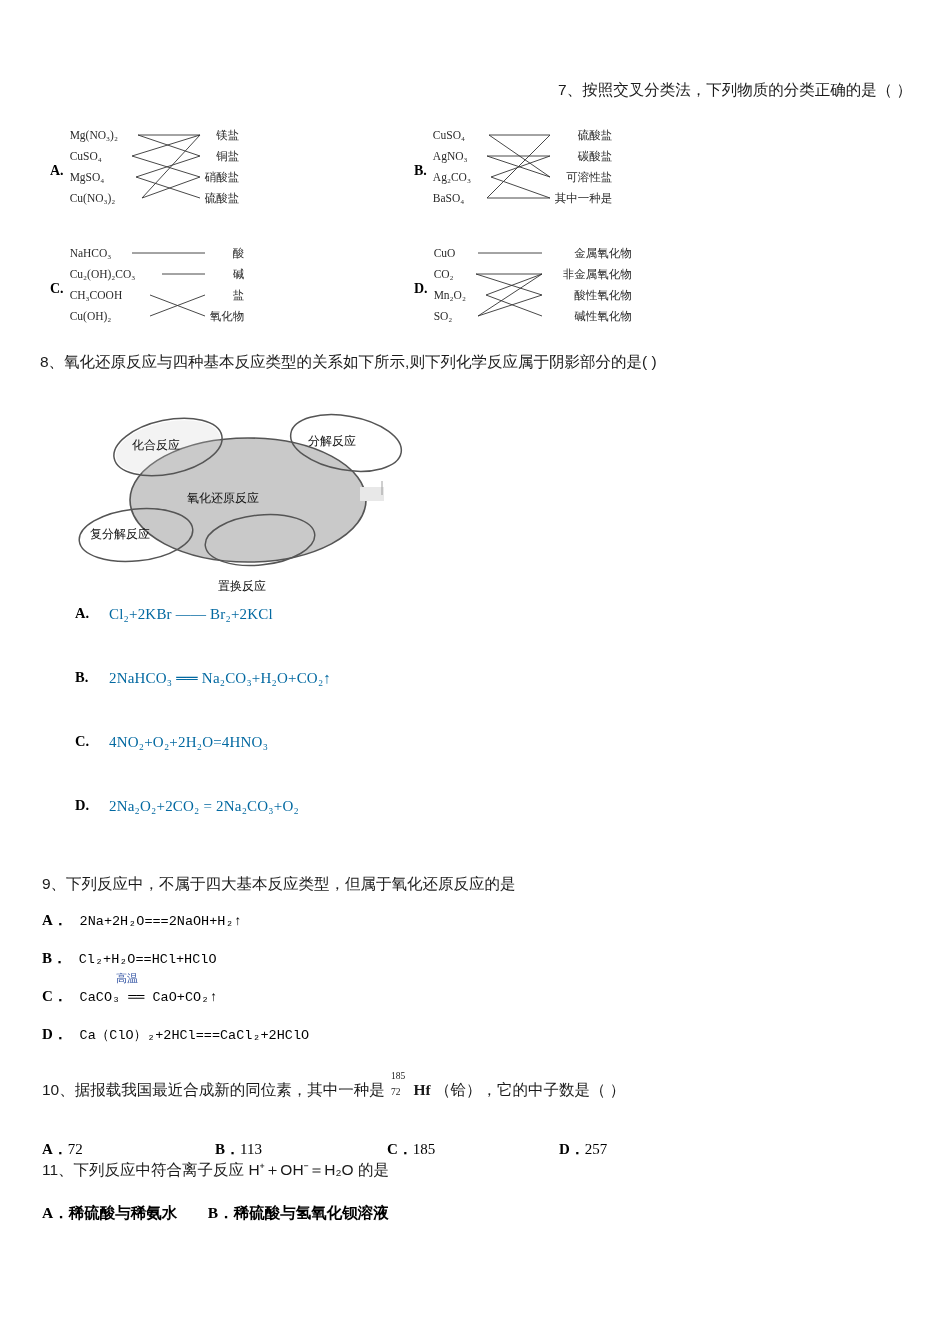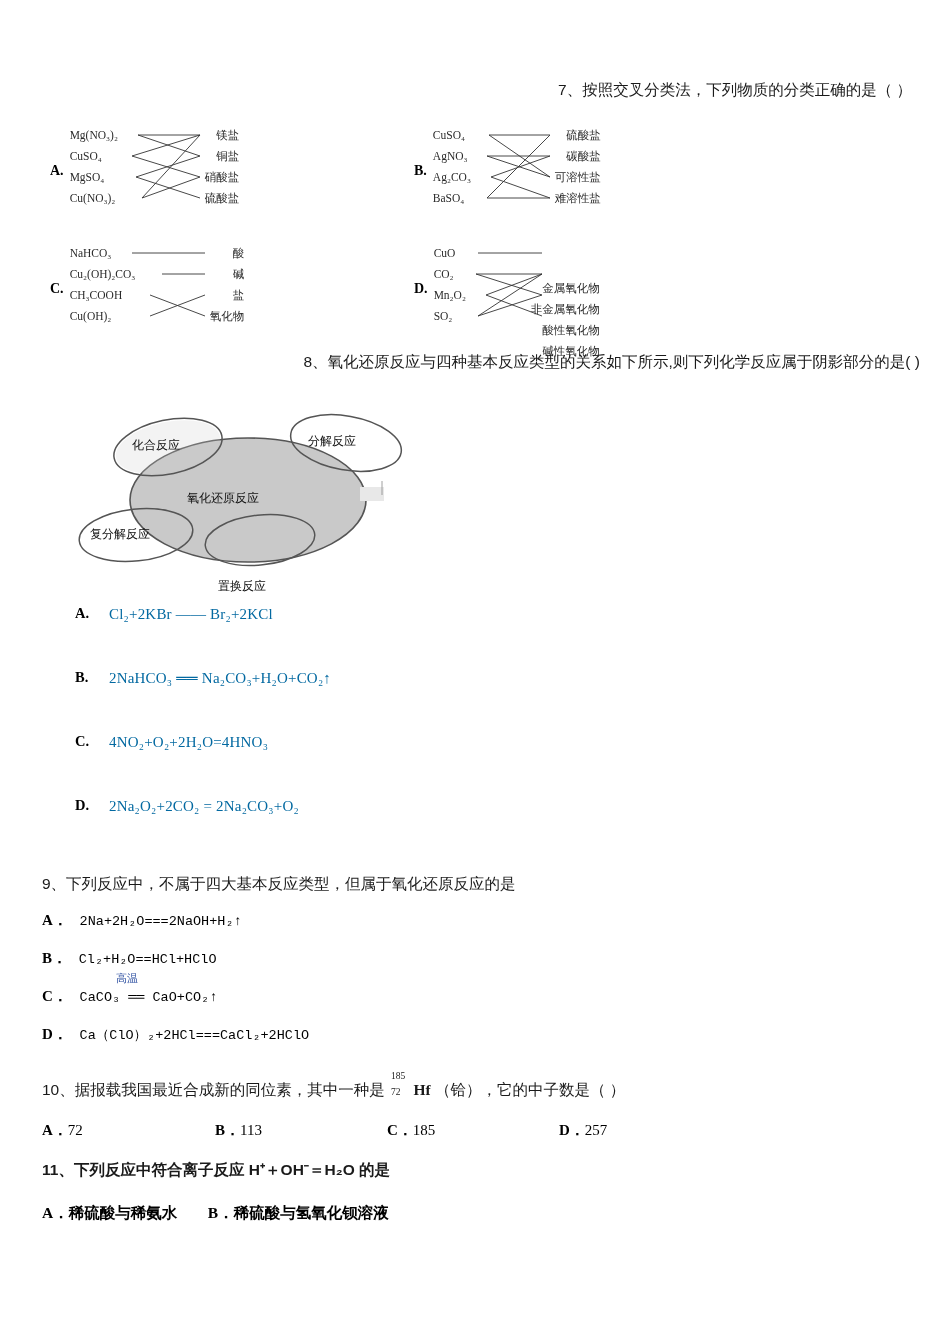--- a/index.html
+++ b/index.html
@@ -65,21 +65,21 @@
     white-space: nowrap;
   }
   .diagram svg {
     position: absolute;
     top: 0; left: 0;
     overflow: visible;
   }
 
   
   #q8 { position: absolute; left: 40px; top: 350px; width: 880px; }
-  #q8 .stem { margin-bottom: 6px; text-align: right; }
+  #q8 .stem { margin-bottom: 6px; }
   .venn-wrap {
     position: relative;
     width: 420px;
     height: 185px;
     margin-left: 30px;
     margin-top: 20px;
   }
   .venn-wrap svg { position: absolute; top: 0; left: 0; }
   .venn-lbl {
     position: absolute;
@@ -135,26 +135,26 @@
   }
   .iso .num {
     position: absolute; top: 2px; left: 2px; font-size: 9.5px;
   }
   .opt-row {
     font-family: "Liberation Serif", serif;
     font-size: 15px;
     position: relative;
     height: 24px;
   }
-  .opt-row span.c { position: absolute; }
+  .opt-row span.c { position: absolute; margin-top: 19px; }
   .opt-row .lbl { font-weight: bold; }
 
   
   #q11 { position: absolute; left: 42px; top: 1158px; width: 880px; }
-  #q11 .stem { margin-bottom: 20px; font-weight: bold; }
+  #q11 .stem { margin-bottom: 20px; font-weight: normal; }
   #q11 .opts { font-family: "Liberation Sans", sans-serif; font-size: 15.5px; font-weight: bold; }
   #q11 .opts .lbl { font-family: "Liberation Serif", serif; }
   .sp { display: inline-block; width: 22px; }
 </style>
 </head>
 <body>
 
 <div class="page">
 
   <div id="q7">
@@ -198,21 +198,21 @@
           <div class="left-col">
             <div class="row">CuSO₄</div>
             <div class="row">AgNO₃</div>
             <div class="row">Ag₂CO₃</div>
             <div class="row">BaSO₄</div>
           </div>
           <div class="right-col" style="left:122px;">
             <div class="row">硫酸盐</div>
             <div class="row">碳酸盐</div>
             <div class="row">可溶性盐</div>
-            <div class="row">难溶性盐</div>
+            <div class="row">其中一种是</div>
           </div>
           <svg width="215" height="92">
             <g stroke="#333" stroke-width="0.9" fill="none">
               <line x1="56" y1="10" x2="117" y2="10"></line>
               <line x1="56" y1="10" x2="117" y2="52"></line>
               <line x1="54" y1="31" x2="117" y2="52"></line>
               <line x1="54" y1="31" x2="117" y2="31"></line>
               <line x1="58" y1="52" x2="117" y2="31"></line>
               <line x1="58" y1="52" x2="117" y2="73"></line>
               <line x1="54" y1="73" x2="117" y2="10"></line>
@@ -250,21 +250,21 @@
 
       <div class="q7-cell" style="left:372px; top:118px;">
         <span class="lbl">D.</span>
         <div class="diagram" style="width:215px; height:92px;">
           <div class="left-col">
             <div class="row">CuO</div>
             <div class="row">CO₂</div>
             <div class="row">Mn₂O₂</div>
             <div class="row">SO₂</div>
           </div>
-          <div class="right-col" style="left:97px;margin-top:35px;">
+          <div class="right-col" style="left:129px;">
             <div class="row">金属氧化物</div>
             <div class="row">非金属氧化物</div>
             <div class="row">酸性氧化物</div>
             <div class="row">碱性氧化物</div>
           </div>
           <svg width="215" height="92">
             <g stroke="#333" stroke-width="0.9" fill="none">
               <line x1="44" y1="10" x2="108" y2="10"></line>
               <line x1="42" y1="31" x2="108" y2="31"></line>
               <line x1="42" y1="31" x2="108" y2="52"></line>

